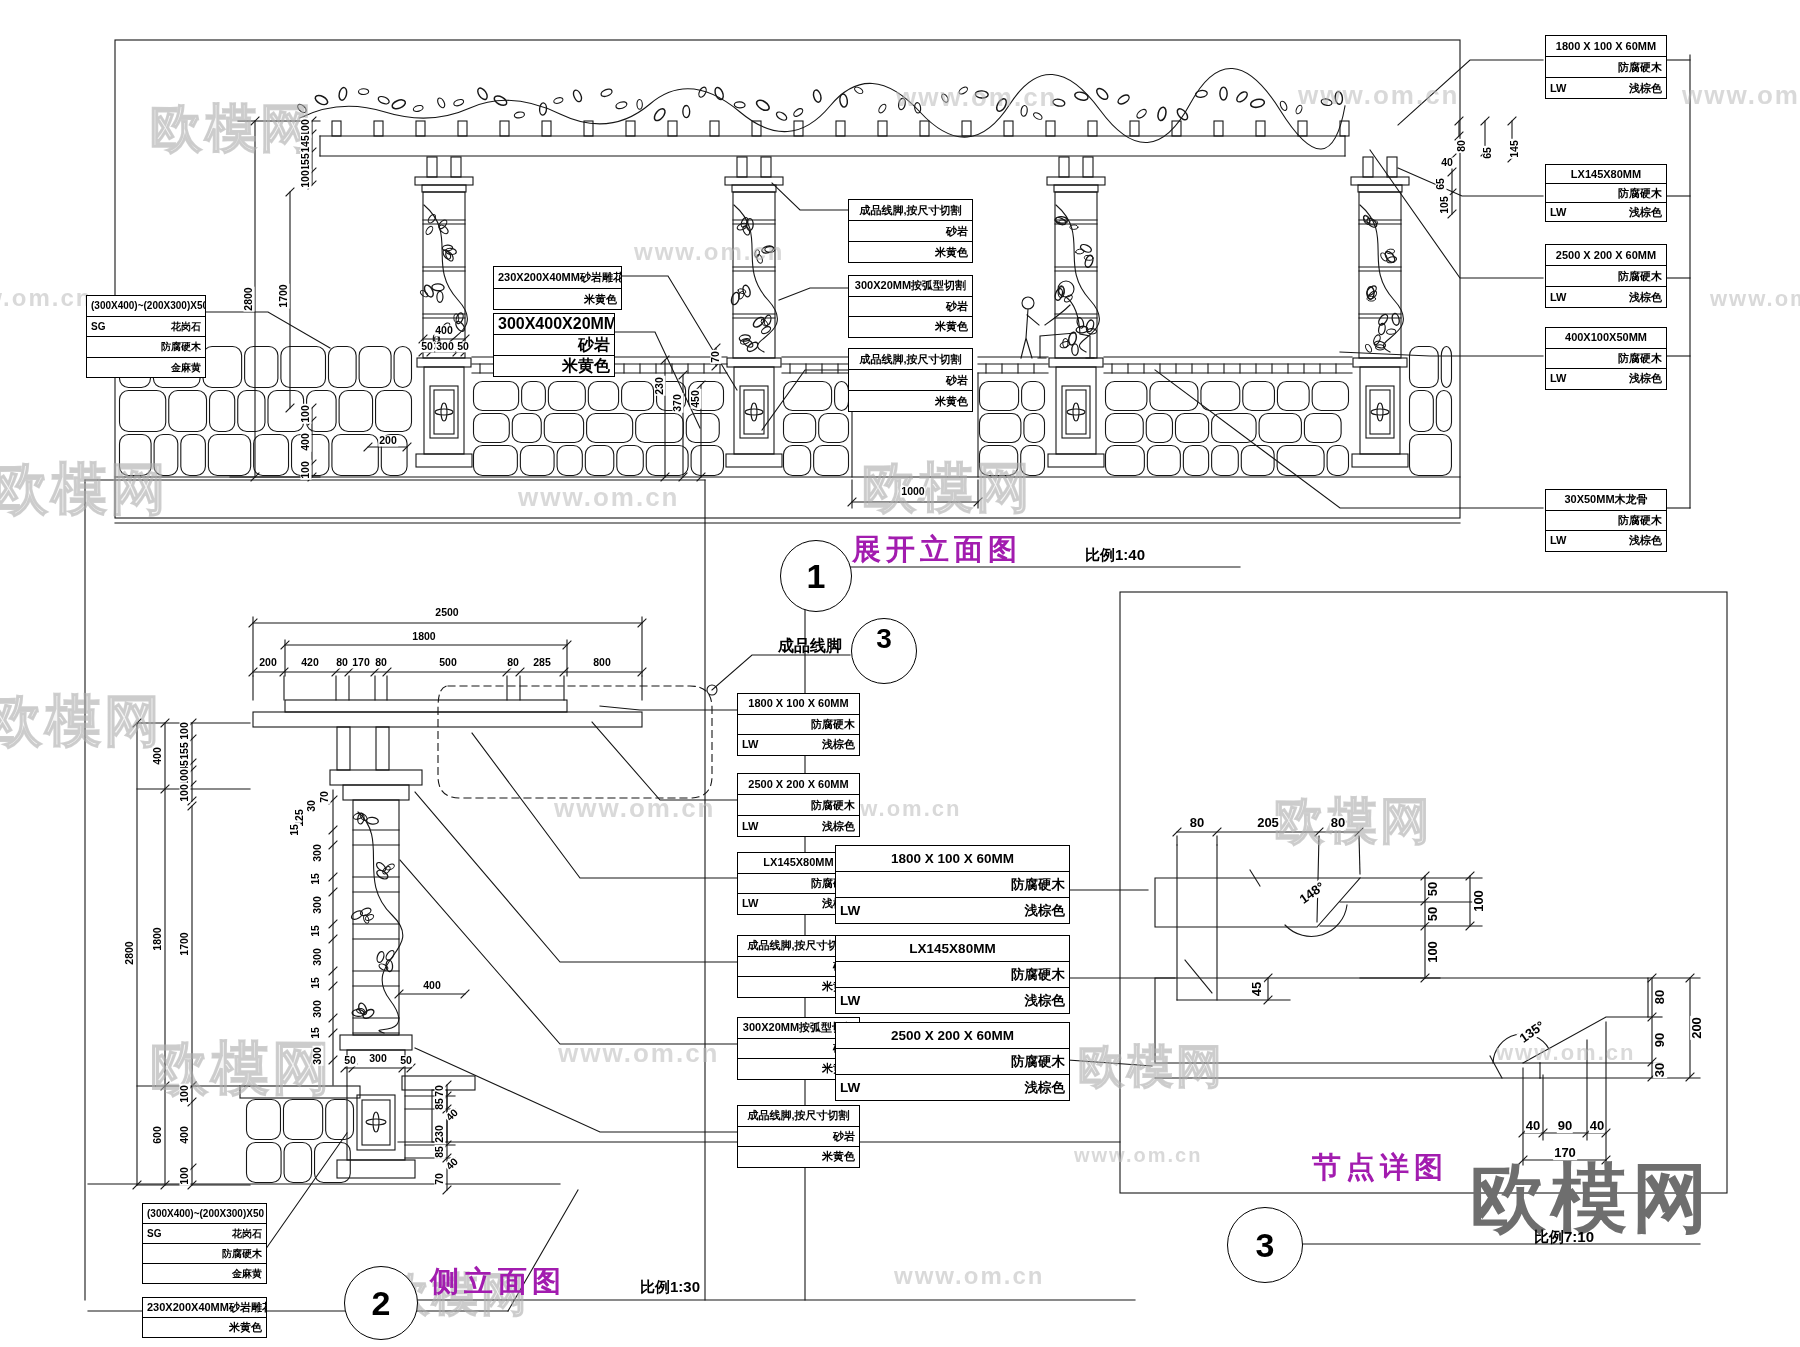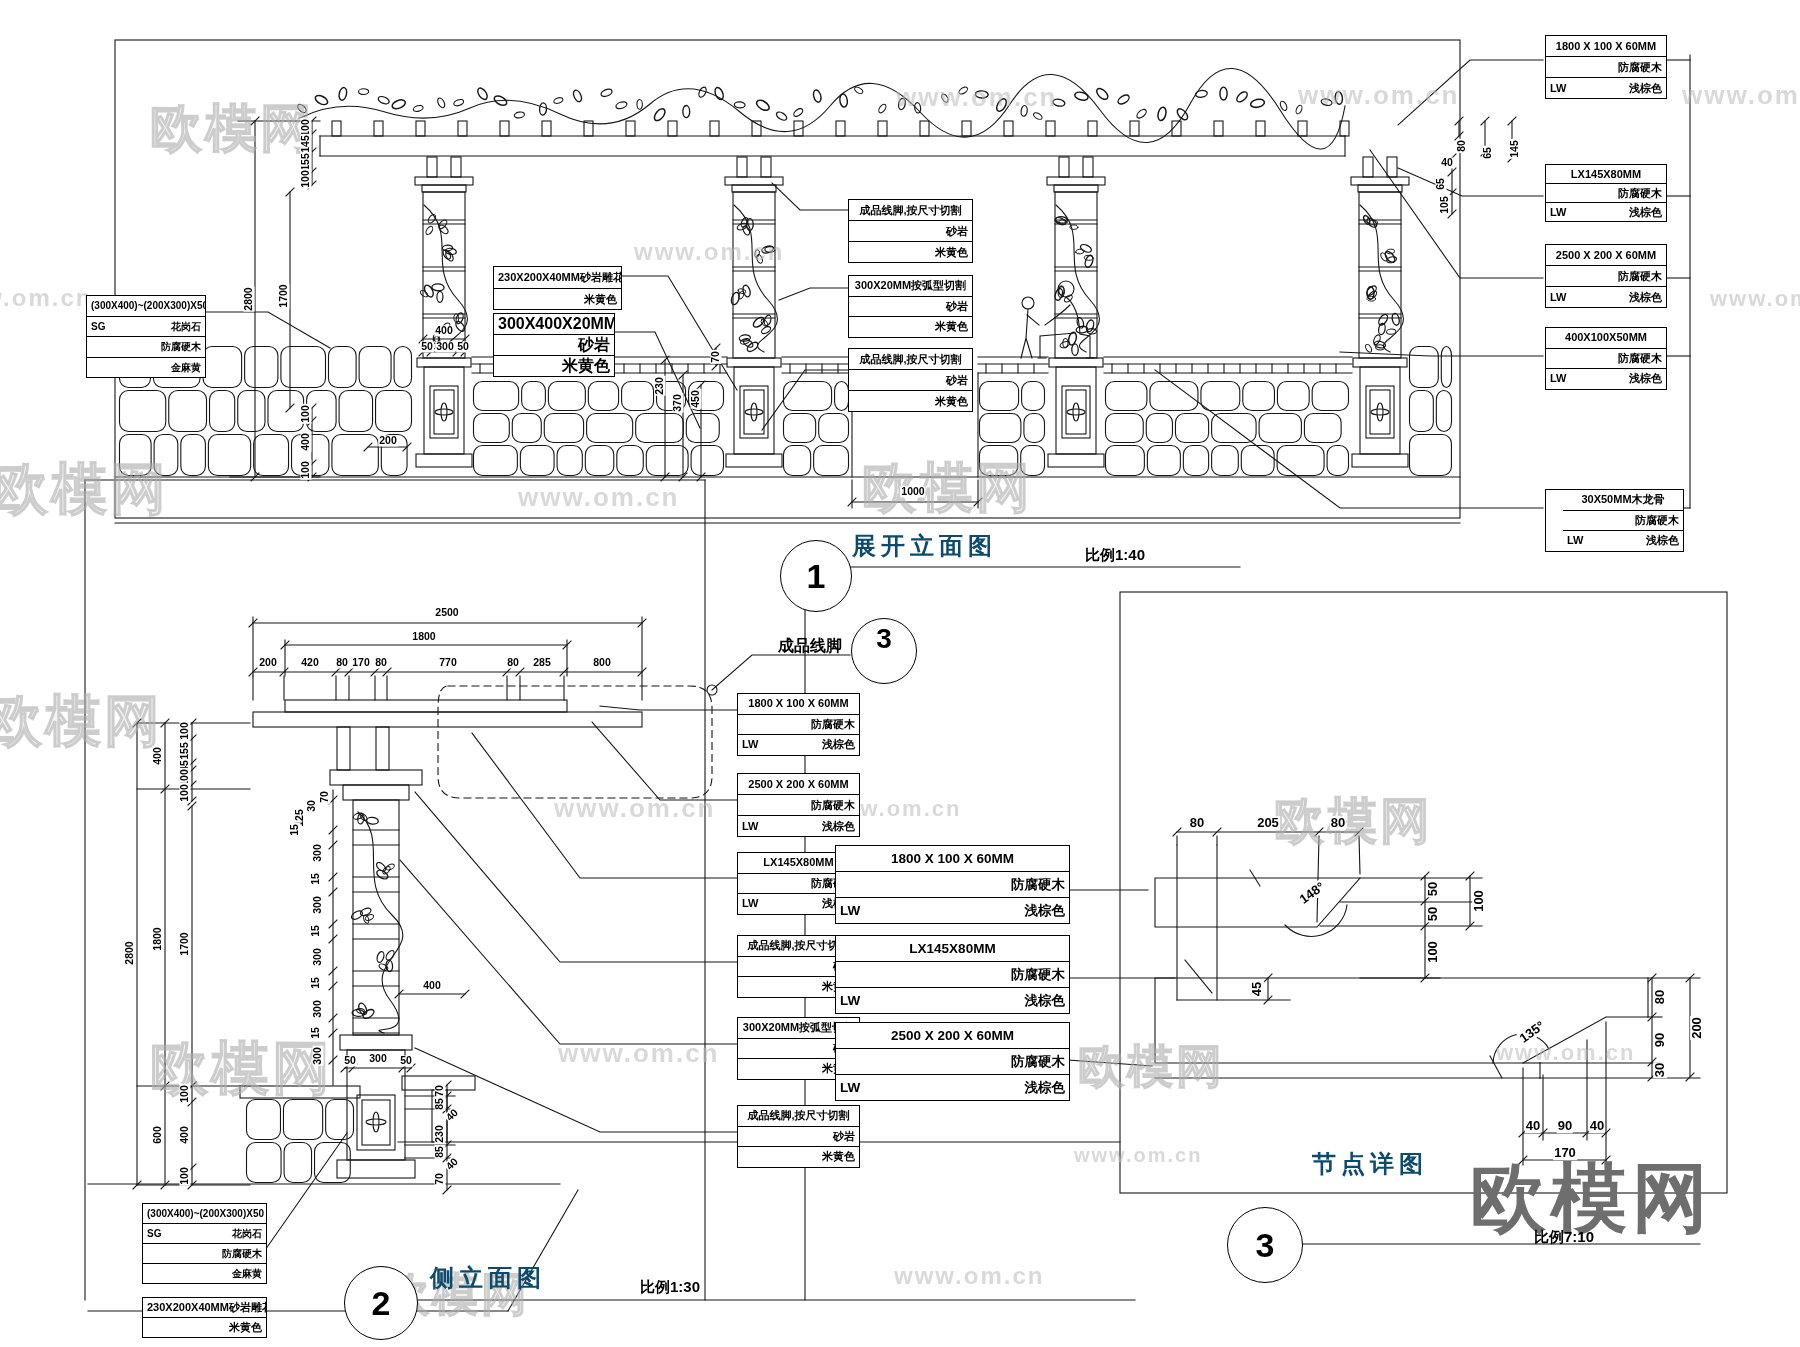--- a/index.html
+++ b/index.html
@@ -16,21 +16,21 @@
   .crow{border-top:1.3px solid #000;text-align:right;padding:0 4px;white-space:nowrap;overflow:hidden;}
   .crow:first-child{border-top:none;text-align:center;}
   .crow.cc{text-align:center;}
   .cl{float:left;}
   .dim{position:absolute;font-weight:700;font-size:10.5px;color:#000;background:#fff;padding:0 1px;line-height:1.05;white-space:nowrap;z-index:3;}
   .bubble{position:absolute;border:1.5px solid #000;border-radius:50%;display:flex;align-items:center;justify-content:center;background:#fff;font-weight:700;color:#000;z-index:4;}
   .b70{width:70px;height:70px;font-size:34px;}
   .b72{width:72px;height:72px;font-size:34px;}
   .b74{width:74px;height:74px;font-size:34px;}
   .b66{width:66px;height:66px;font-size:28px;align-items:flex-start;padding-top:4px;box-sizing:border-box;}
-  .vt{position:absolute;font-weight:700;font-size:24px;letter-spacing:5px;color:#0c4a6e;z-index:4;}
+  .vt{position:absolute;font-weight:700;font-size:29px;letter-spacing:5px;color:#a21caf;z-index:4;}
   .vs{position:absolute;font-weight:700;font-size:15px;color:#000;z-index:4;}
   .reflabel{position:absolute;font-weight:700;font-size:16px;color:#000;z-index:4;}
 </style>
 </head>
 <body>
 
 <div id="sheet">
   <svg id="art" width="1800" height="1347" viewBox="0 0 1800 1347">
       <rect x="115" y="40" width="1345" height="478"></rect>
       <line x1="115" y1="523" x2="1460" y2="523"></line>
@@ -790,21 +790,21 @@
       <div class="callout" style="left: 1545px; top: 244px; width: 120px; font-size: 11px;">
         <div class="crow cc" style="line-height: 20px; height: 20px;"><span>2500 X 200 X 60MM</span></div>
         <div class="crow" style="line-height: 20px; height: 20px;"><span>防腐硬木</span></div>
         <div class="crow" style="line-height: 20px; height: 20px;"><span class="cl">LW</span><span>浅棕色</span></div>
       </div>
       <div class="callout" style="left: 1545px; top: 327px; width: 120px; font-size: 11px;">
         <div class="crow cc" style="line-height: 19.5px; height: 19.5px;"><span>400X100X50MM</span></div>
         <div class="crow" style="line-height: 19.5px; height: 19.5px;"><span>防腐硬木</span></div>
         <div class="crow" style="line-height: 19.5px; height: 19.5px;"><span class="cl">LW</span><span>浅棕色</span></div>
       </div>
-      <div class="callout" style="left: 1545px; top: 489px; width: 120px; font-size: 11px; padding-left: 17px;">
+      <div class="callout" style="left: 1545px; top: 489px; width: 120px; font-size: 11px;">
         <div class="crow cc" style="line-height: 19.5px; height: 19.5px;"><span>30X50MM木龙骨</span></div>
         <div class="crow" style="line-height: 19.5px; height: 19.5px;"><span>防腐硬木</span></div>
         <div class="crow" style="line-height: 19.5px; height: 19.5px;"><span class="cl">LW</span><span>浅棕色</span></div>
       </div>
       <div class="callout" style="left: 737px; top: 693px; width: 121px; font-size: 11px;">
         <div class="crow cc" style="line-height: 19.5px; height: 19.5px;"><span>1800 X 100 X 60MM</span></div>
         <div class="crow" style="line-height: 19.5px; height: 19.5px;"><span>防腐硬木</span></div>
         <div class="crow" style="line-height: 19.5px; height: 19.5px;"><span class="cl">LW</span><span>浅棕色</span></div>
       </div>
       <div class="callout" style="left: 737px; top: 773px; width: 121px; font-size: 11px;">
@@ -884,21 +884,21 @@
       <div class="dim" style="left: 1447px; top: 163px; transform: translate(-50%, -50%) rotate(0deg);">40</div>
       <div class="dim" style="left: 1441px; top: 184px; transform: translate(-50%, -50%) rotate(-90deg);">65</div>
       <div class="dim" style="left: 1445px; top: 205px; transform: translate(-50%, -50%) rotate(-90deg);">105</div>
       <div class="dim" style="left: 447px; top: 613px; transform: translate(-50%, -50%) rotate(0deg);">2500</div>
       <div class="dim" style="left: 424px; top: 637px; transform: translate(-50%, -50%) rotate(0deg);">1800</div>
       <div class="dim" style="left: 268px; top: 663px; transform: translate(-50%, -50%) rotate(0deg);">200</div>
       <div class="dim" style="left: 310px; top: 663px; transform: translate(-50%, -50%) rotate(0deg);">420</div>
       <div class="dim" style="left: 342px; top: 663px; transform: translate(-50%, -50%) rotate(0deg);">80</div>
       <div class="dim" style="left: 361px; top: 663px; transform: translate(-50%, -50%) rotate(0deg);">170</div>
       <div class="dim" style="left: 381px; top: 663px; transform: translate(-50%, -50%) rotate(0deg);">80</div>
-      <div class="dim" style="left: 448px; top: 663px; transform: translate(-50%, -50%) rotate(0deg);">770</div>
+      <div class="dim" style="left: 448px; top: 663px; transform: translate(-50%, -50%) rotate(0deg);">500</div>
       <div class="dim" style="left: 513px; top: 663px; transform: translate(-50%, -50%) rotate(0deg);">80</div>
       <div class="dim" style="left: 542px; top: 663px; transform: translate(-50%, -50%) rotate(0deg);">285</div>
       <div class="dim" style="left: 602px; top: 663px; transform: translate(-50%, -50%) rotate(0deg);">800</div>
       <div class="dim" style="left: 130px; top: 953px; transform: translate(-50%, -50%) rotate(-90deg);">2800</div>
       <div class="dim" style="left: 158px; top: 756px; transform: translate(-50%, -50%) rotate(-90deg);">400</div>
       <div class="dim" style="left: 158px; top: 939px; transform: translate(-50%, -50%) rotate(-90deg);">1800</div>
       <div class="dim" style="left: 158px; top: 1135px; transform: translate(-50%, -50%) rotate(-90deg);">600</div>
       <div class="dim" style="left: 185px; top: 944px; transform: translate(-50%, -50%) rotate(-90deg);">1700</div>
       <div class="dim" style="left: 185px; top: 731px; transform: translate(-50%, -50%) rotate(-90deg);">100</div>
       <div class="dim" style="left: 185px; top: 751px; transform: translate(-50%, -50%) rotate(-90deg);">155</div>

